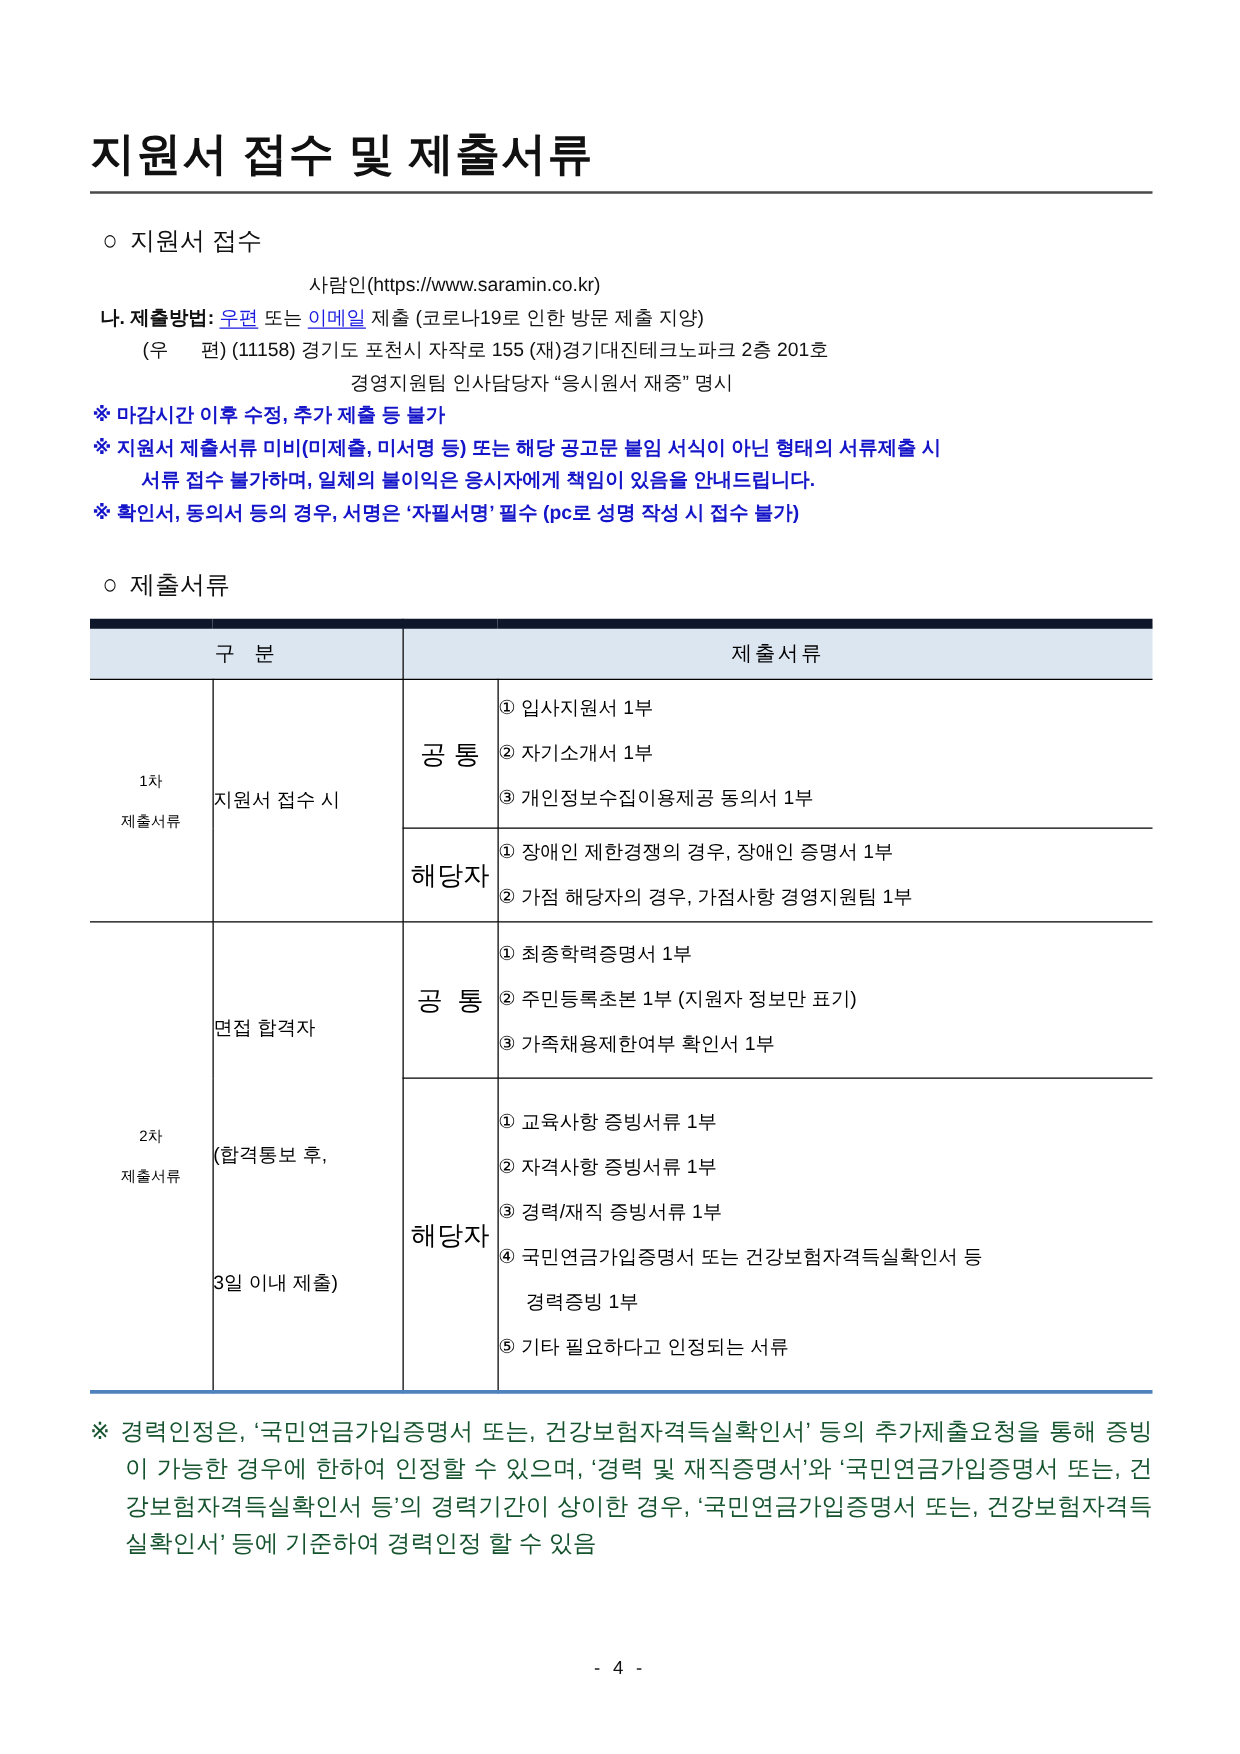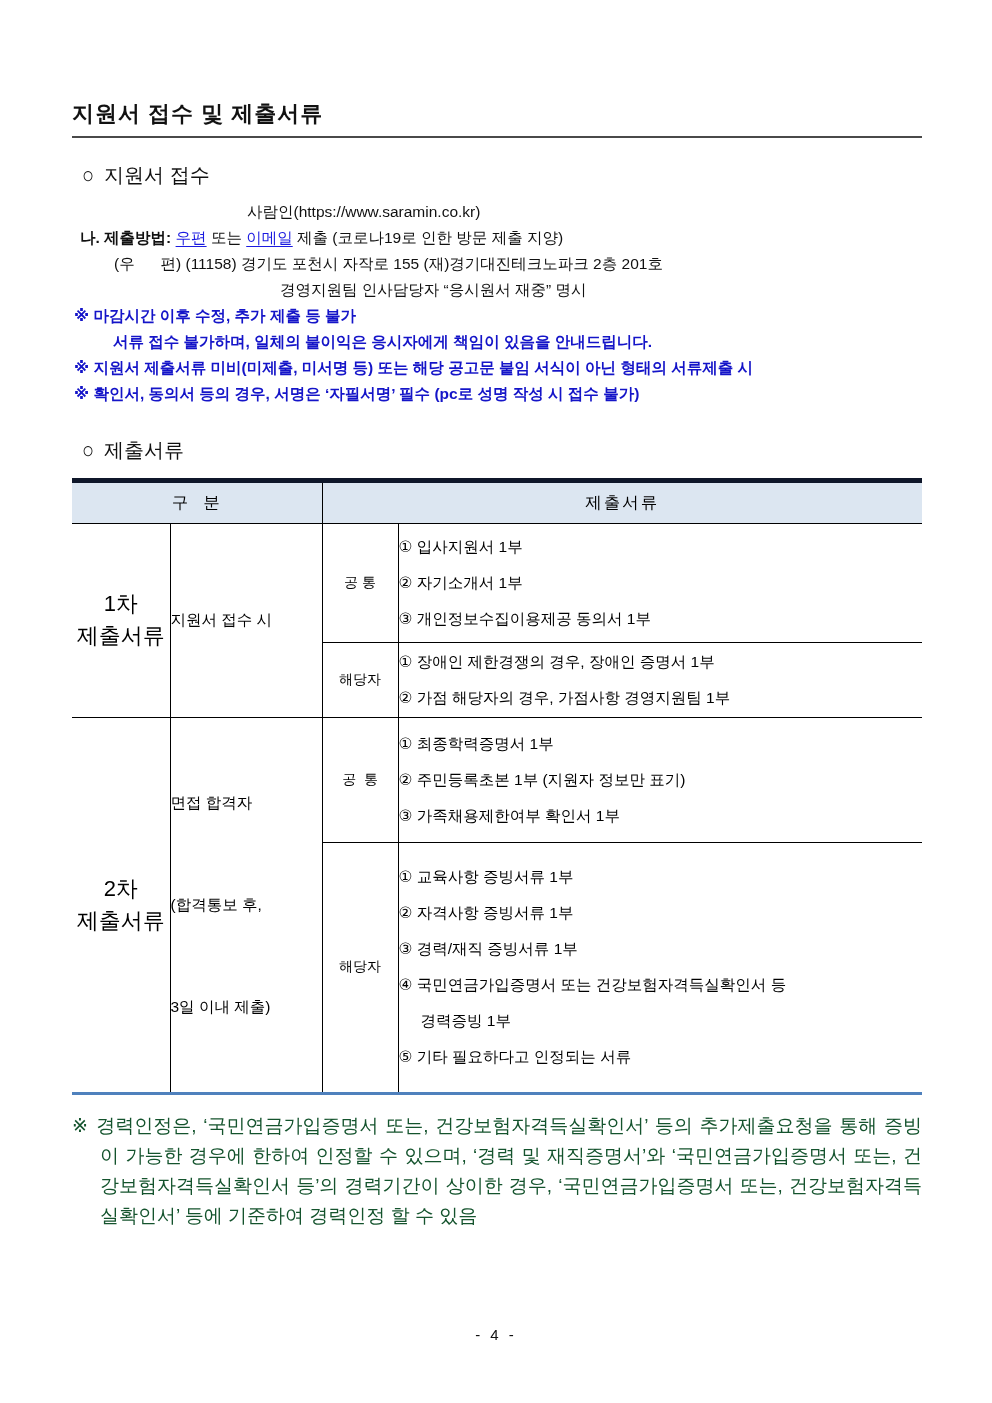--- a/index.html
+++ b/index.html
@@ -17,21 +17,21 @@
   }
   .content{
     position:absolute;
     left:72px;
     top:0;
     width:850px;
   }
   
   .doc-title{
     margin-top:100px;
-    font-size:22px;
+    font-size:36px;
     font-weight:bold;
     letter-spacing:1px;
     color:#111;
     line-height:1.25;
   }
   .title-rule{
     margin-top:8px;
     height:2px;
     background:#4a4a4a;
     width:100%;
@@ -82,21 +82,21 @@
     font-weight:bold;
     margin-left:2px;
   }
   .blue-note.cont{margin-left:41px;}
   
   table.docs{
     border-collapse:collapse;
     table-layout:fixed;
     width:850px;
     margin-top:14px;
-    border-top:5px solid #0f172a;
+    border-top:8px solid #0f172a;
     border-bottom:3px solid var(--steel);
     font-size:15.5px;
   }
   table.docs td{
     border:1px solid #000;
     padding:0;
     vertical-align:middle;
   }
   table.docs td:first-child{border-left:none;}
   table.docs td:last-child{border-right:none;}
@@ -104,30 +104,30 @@
     background:var(--hdrbg);
     text-align:center;
     height:40px;
     font-size:16.5px;
     letter-spacing:2px;
     white-space:pre-wrap;
   }
   td.stage{
     text-align:center;
     line-height:32px;
-    font-size:22px;
+    font-size:12px;
   }
   td.when{
     line-height:34px;
     font-size:15.5px;
     white-space:pre-wrap;
   }
   td.who{
     text-align:center;
-    font-size:14px;
+    font-size:21px;
     white-space:pre-wrap;
   }
   td.doclist{
     padding:10px 8px 10px 14px;
   }
   td.doclist .dline{
     line-height:36px;
     white-space:pre-wrap;
   }
   td.doclist .dline.cont{padding-left:22px;}
@@ -173,22 +173,22 @@
 
 
     <div class="line ind-3">사람인(https://www.saramin.co.kr)</div>
 
     <div class="line ind-1"><span class="bold">나. 제출방법:</span><span> </span><span class="link-blue">우편</span><span> </span><span>또는</span><span> </span><span class="link-blue">이메일</span><span> </span><span>제출 (코로나19로 인한 방문 제출 지양)</span></div>
 
     <div class="line ind-4">(우      편) (11158) 경기도 포천시 자작로 155 (재)경기대진테크노파크 2층 201호</div>
     <div class="line ind-5">경영지원팀 인사담당자 “응시원서 재중” 명시</div>
 
     <div class="line blue-note">※ 마감시간 이후 수정, 추가 제출 등 불가</div>
+    <div class="line blue-note">※ 지원서 제출서류 미비(미제출, 미서명 등) 또는 해당 공고문 붙임 서식이 아닌 형태의 서류제출 시</div>
     <div class="line blue-note cont">서류 접수 불가하며, 일체의 불이익은 응시자에게 책임이 있음을 안내드립니다.</div>
-    <div class="line blue-note">※ 지원서 제출서류 미비(미제출, 미서명 등) 또는 해당 공고문 붙임 서식이 아닌 형태의 서류제출 시</div>
     <div class="line blue-note">※ 확인서, 동의서 등의 경우, 서명은 ‘자필서명’ 필수 (pc로 성명 작성 시 접수 불가)</div>
 
     <div class="section-head" style="margin-top:30px;">
       <span class="circle">○</span>
       <span>제출서류</span>
     </div>
 
     <table class="docs">
       <colgroup>
         <col style="width:98px">

